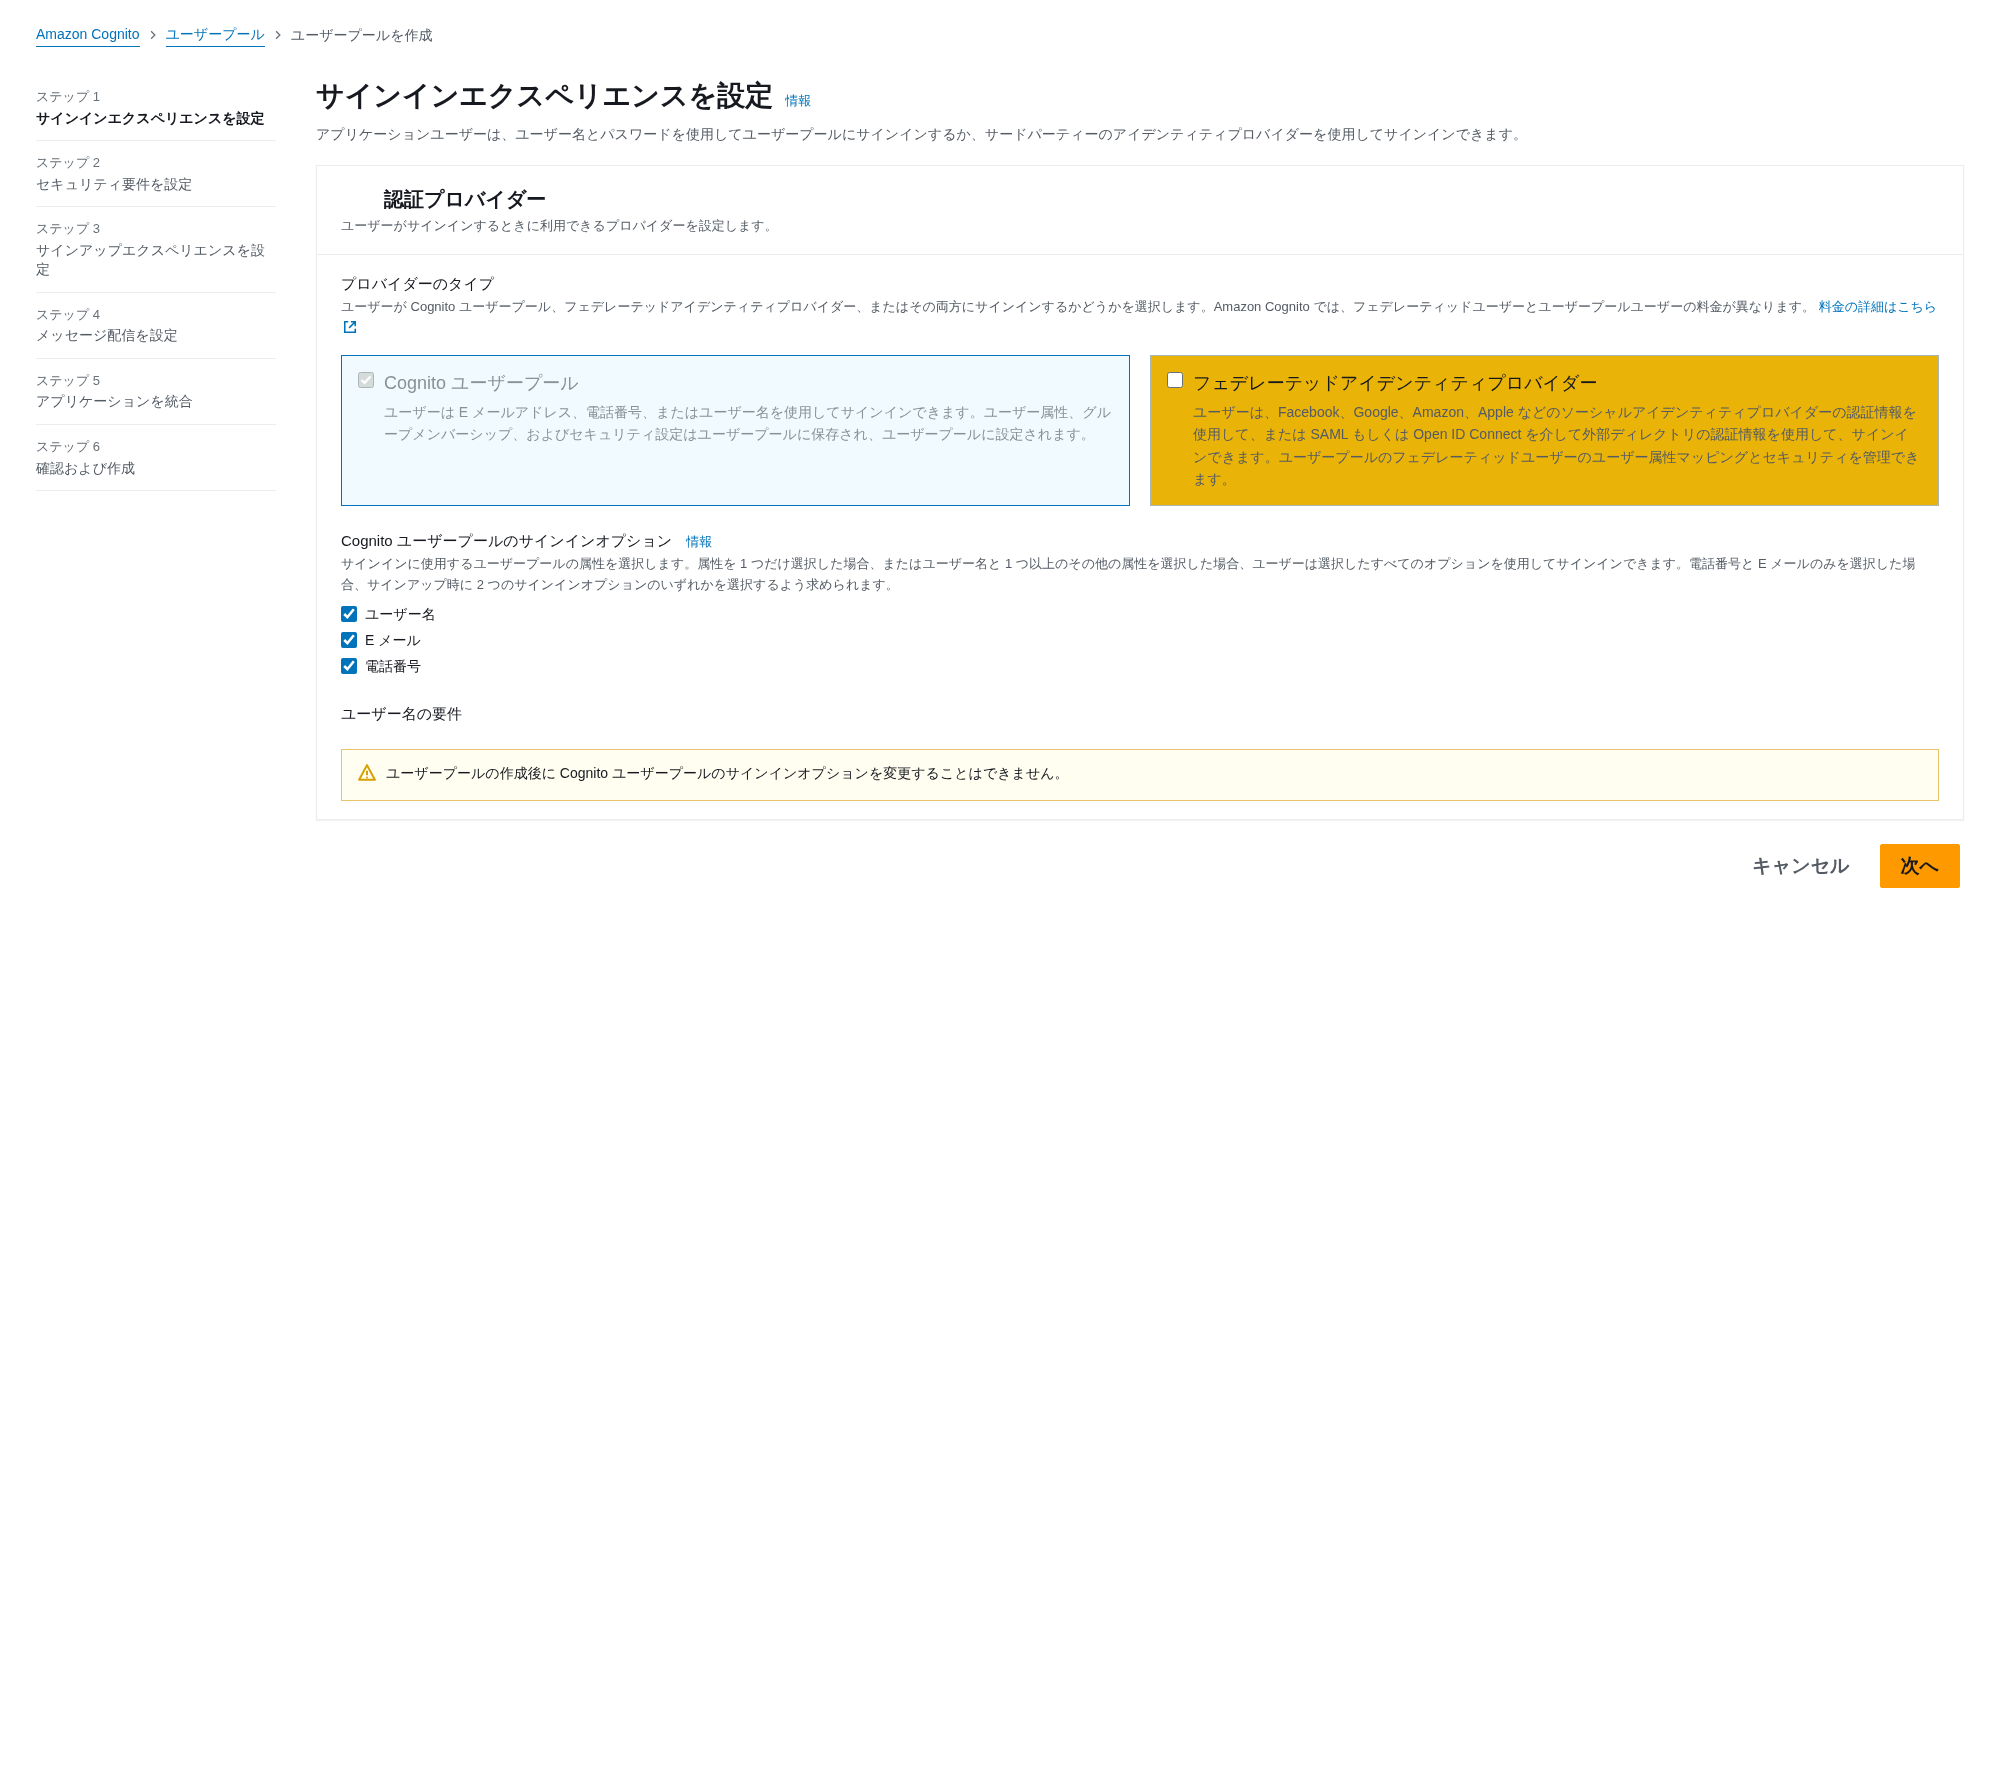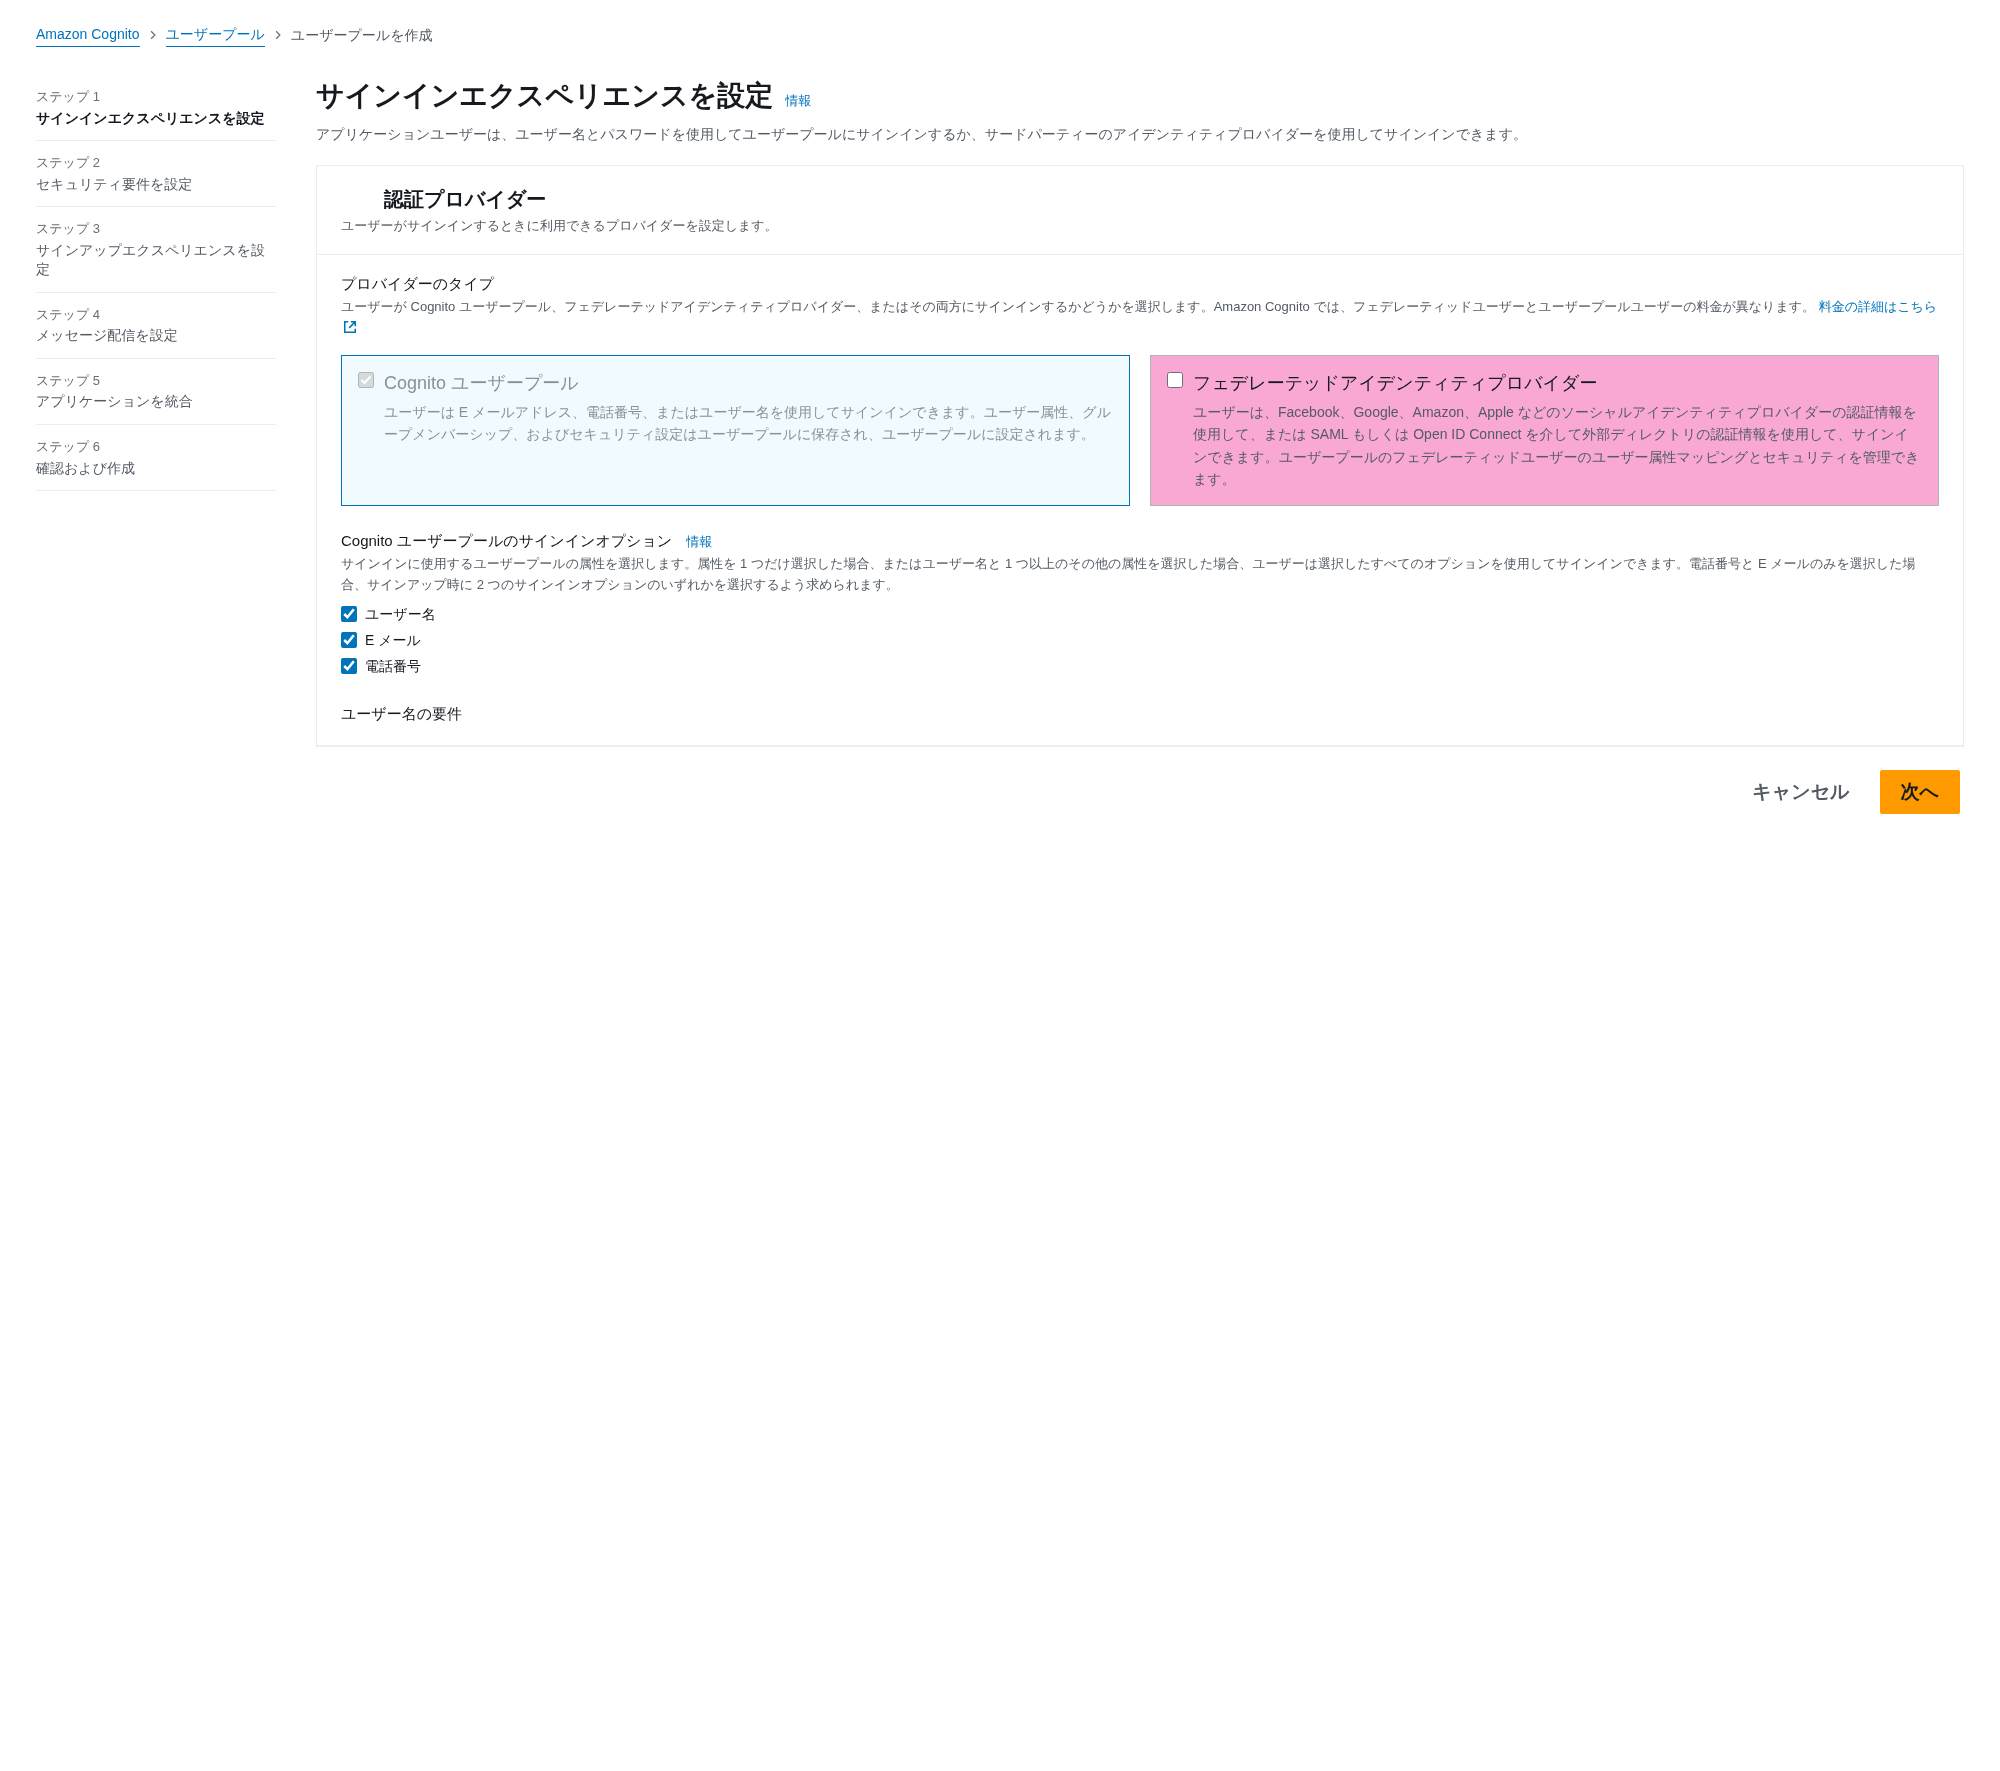--- a/index.html
+++ b/index.html
@@ -118,21 +118,21 @@
     .provider-row {
       display: flex;
       gap: 20px;
       margin-top: 14px;
       margin-bottom: 24px;
     }
     .provider-card {
       flex: 1;
       border: 1px solid #aab7b8;
       padding: 14px 16px;
-      background: #f9a8d4;
+      background: #eab308;
       display: flex;
       gap: 10px;
       align-items: flex-start;
     }
     .provider-card.selected {
       border: 1px solid #0073bb;
       background: #f1faff;
     }
     .provider-card.selected .card-title,
     .provider-card.selected .card-desc { color: #879196; }
@@ -331,20 +331,30 @@
             <label class="check-row">
               <input type="checkbox" checked="" style="">
               <span class="check-label">電話番号</span>
             </label>
           </div>
 
           <div class="section-gap">
             <div class="section-heading">ユーザー名の要件</div>
           </div>
 
+          <div class="alert">
+            <span class="alert-icon">
+              <svg width="18" height="18" viewBox="0 0 16 16">
+                  <path d="M8 1 L15 14 H1 Z" fill="none" stroke="#d6a100" stroke-width="1.8" stroke-linejoin="round"></path>
+                  <line x1="8" y1="6" x2="8" y2="10" stroke="#d6a100" stroke-width="1.8"></line>
+                  <circle cx="8" cy="12" r="0.9" fill="#d6a100"></circle>
+                </svg>
+            </span>
+            <div class="alert-text">ユーザープールの作成後に Cognito ユーザープールのサインインオプションを変更することはできません。</div>
+          </div>
 
         </div>
       </div>
 
       <div class="footer">
         <button class="btn btn-secondary">キャンセル</button>
         <button class="btn btn-primary">次へ</button>
       </div>
 
     </main>

